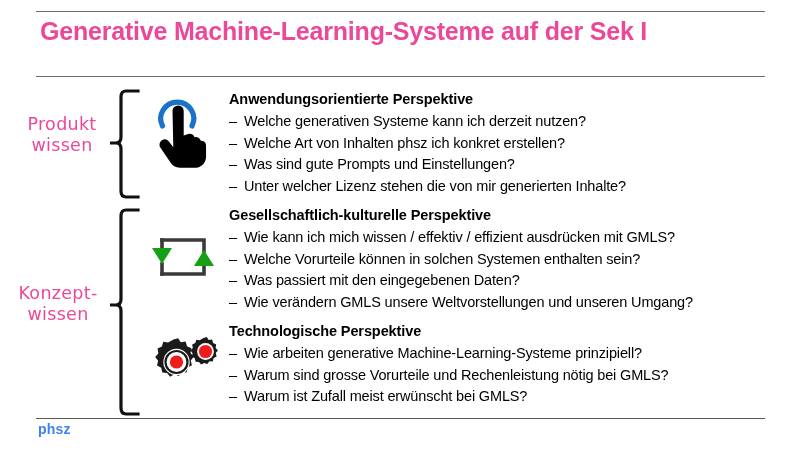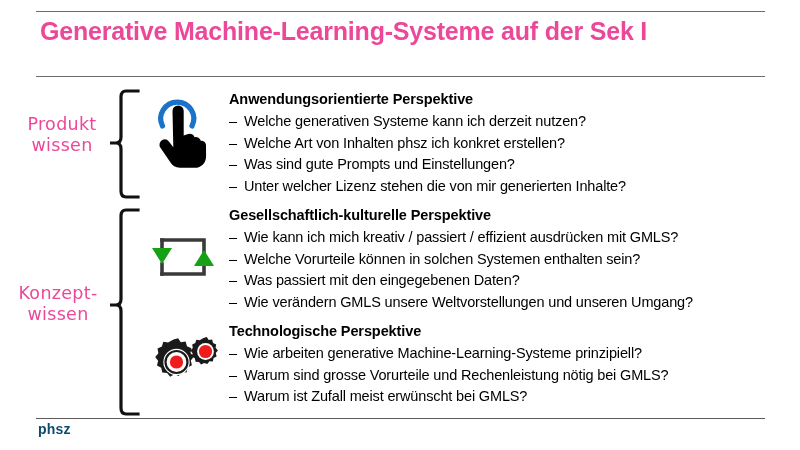--- a/index.html
+++ b/index.html
@@ -19,21 +19,21 @@
   
   .title{
     position:absolute;left:40px;top:16px;
     font-size:25px;font-weight:bold;letter-spacing:-0.2px;
     line-height:30px;white-space:nowrap;color:#ec4899;
   }
 
   
   .footer{
     position:absolute;left:38px;top:421px;
-    font-size:14px;font-weight:bold;letter-spacing:0.2px;color:#0c4a6e;
+    font-size:14px;font-weight:bold;letter-spacing:0.2px;color:#3b82f6;
   }
 
   
   .grp-label{
     position:absolute;
     font-family:"DejaVu Sans","Liberation Sans",sans-serif;
     font-size:17.5px;line-height:21px;text-align:center;color:#ec4899;
     letter-spacing:0.3px;width:112px;
   }
   .grp-produkt{left:6px;top:114px;}
@@ -139,21 +139,21 @@
       <li><span class="dash">–</span><span>Welche generativen Systeme kann ich derzeit nutzen?</span></li>
       <li><span class="dash">–</span><span>Welche Art von Inhalten phsz ich konkret erstellen?</span></li>
       <li><span class="dash">–</span><span>Was sind gute Prompts und Einstellungen?</span></li>
       <li><span class="dash">–</span><span>Unter welcher Lizenz stehen die von mir generierten Inhalte?</span></li>
     </ul>
   </div>
 
   <div class="block block-2">
     <div class="blk-head">Gesellschaftlich-kulturelle Perspektive</div>
     <ul class="blk-list">
-      <li><span class="dash">–</span><span>Wie kann ich mich kreativ / passiert / effizient ausdrücken mit GMLS?</span></li>
+      <li><span class="dash">–</span><span>Wie kann ich mich wissen / effektiv / effizient ausdrücken mit GMLS?</span></li>
       <li><span class="dash">–</span><span>Welche Vorurteile können in solchen Systemen enthalten sein?</span></li>
       <li><span class="dash">–</span><span>Was passiert mit den eingegebenen Daten?</span></li>
       <li><span class="dash">–</span><span>Wie verändern GMLS unsere Weltvorstellungen und unseren Umgang?</span></li>
     </ul>
   </div>
 
   <div class="block block-3">
     <div class="blk-head">Technologische Perspektive</div>
     <ul class="blk-list">
       <li><span class="dash">–</span><span>Wie arbeiten generative Machine-Learning-Systeme prinzipiell?</span></li>

